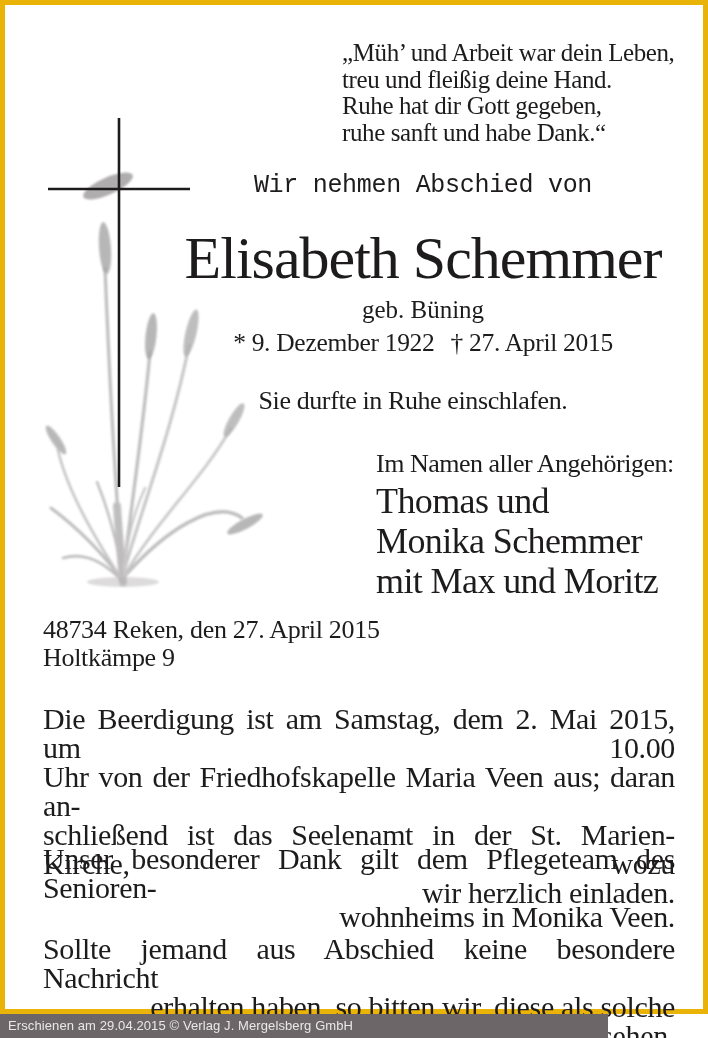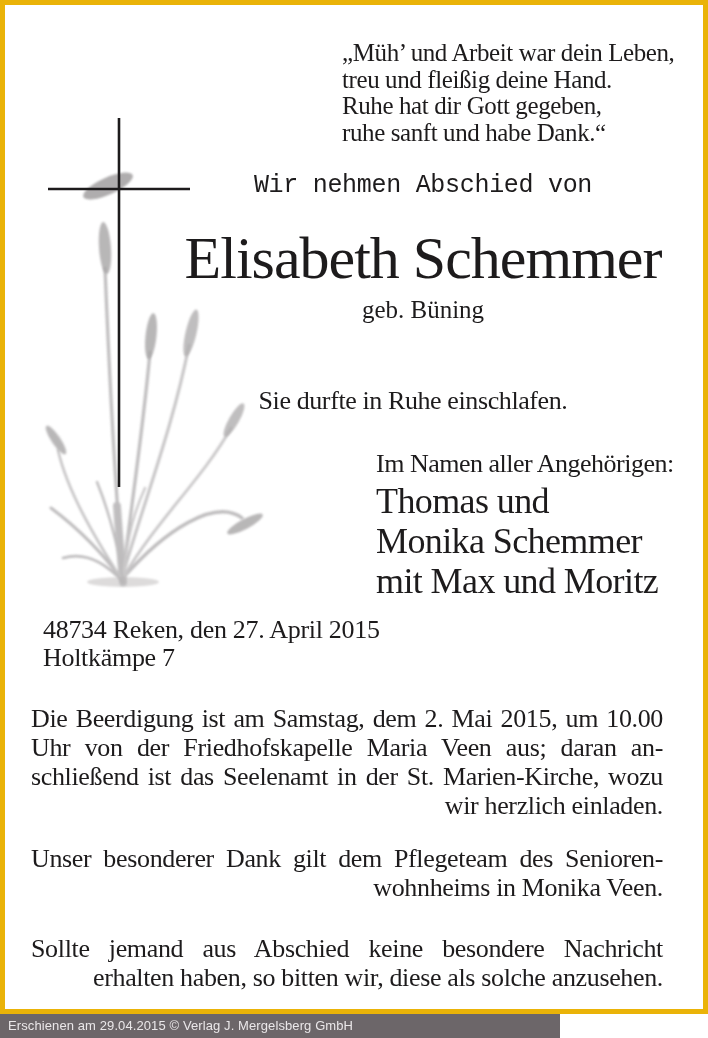--- a/index.html
+++ b/index.html
@@ -38,26 +38,26 @@
     left:128px;top:382px;width:560px;text-align:center;
     font-size:26px;line-height:27px;letter-spacing:-0.4px;
   }
   .mourners{left:371px;top:444px;width:340px;}
   .mourners .m-intro{font-size:26px;line-height:30px;letter-spacing:-0.5px;white-space:nowrap;}
   .mourners .m-name{font-size:36px;line-height:36px;letter-spacing:-0.6px;white-space:nowrap;margin-top:4px;}
   .addr{
     left:38px;top:611px;width:632px;
     font-size:26px;line-height:28px;letter-spacing:-0.3px;
   }
-  .para{left:26px;width:632px;font-size:26px;line-height:29px;letter-spacing:-0.35px;}
+  .para{left:38px;width:632px;font-size:30px;line-height:29px;letter-spacing:-0.35px;}
   .p1{top:699px;} .p2{top:839px;} .p3{top:929px;}
   .jline{text-align:justify;text-align-last:justify;}
   .jlast{text-align:right;}
   .footerbar{
-    position:absolute;left:0;bottom:0;width:560px;height:24px;
+    position:absolute;left:0;bottom:0;width:608px;height:24px;
     background:#6c6669;color:#eae7e9;
     font-family:"Liberation Sans", sans-serif;font-size:13px;line-height:24px;
     padding-left:8px;box-sizing:border-box;letter-spacing:0.1px;
   }
   .illu{position:absolute;left:22px;top:85px;width:240px;height:515px;}
 </style>
 </head>
 <body>
 
 <div class="page">
@@ -109,33 +109,36 @@
       <div>Ruhe hat dir Gott gegeben,</div>
       <div>ruhe sanft und habe Dank.“</div>
     </div>
 
     <div class="abs intro">Wir nehmen Abschied von</div>
 
     <div class="abs deceased">Elisabeth Schemmer</div>
 
     <div class="abs maiden">geb. Büning</div>
 
+    <div class="abs dates">
+      <span>* 9. Dezember 1922</span><span class="death-part">† 27. April 2015</span>
+    </div>
 
     <div class="abs epitaph">Sie durfte in Ruhe einschlafen.</div>
 
     <div class="abs mourners">
       <div class="m-intro">Im Namen aller Angehörigen:</div>
       <div class="m-name">Thomas und</div>
       <div class="m-name">Monika Schemmer</div>
       <div class="m-name">mit Max und Moritz</div>
     </div>
 
     <div class="abs addr">
       <div>48734 Reken, den 27. April 2015</div>
-      <div>Holtkämpe 7</div>
+      <div>Holtkämpe 9</div>
     </div>
 
     <div class="abs para p1">
       <div class="jline">Die Beerdigung ist am Samstag, dem 2. Mai 2015, um 10.00</div>
       <div class="jline">Uhr von der Friedhofskapelle Maria Veen aus; daran an-</div>
       <div class="jline">schließend ist das Seelenamt in der St. Marien-Kirche, wozu</div>
       <div class="jlast">wir herzlich einladen.</div>
     </div>
 
     <div class="abs para p2">

